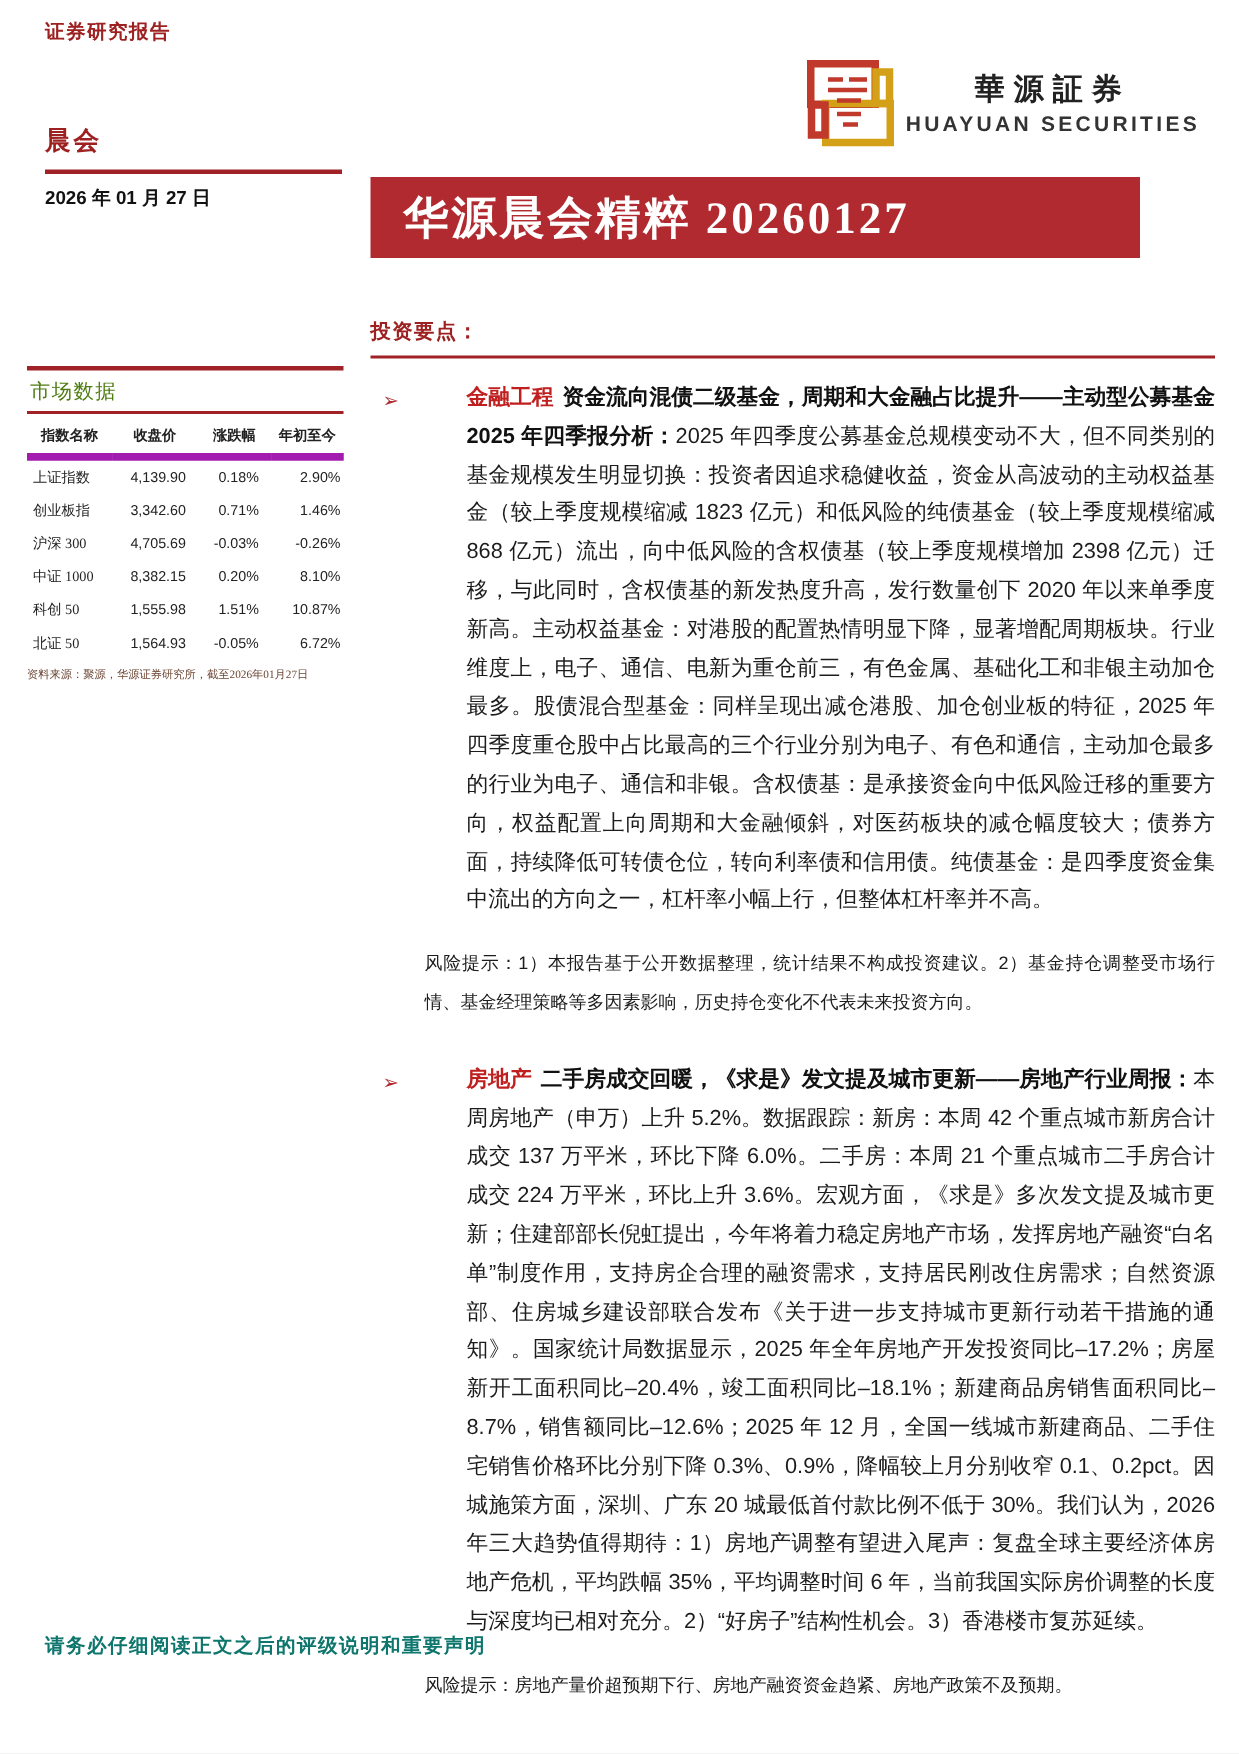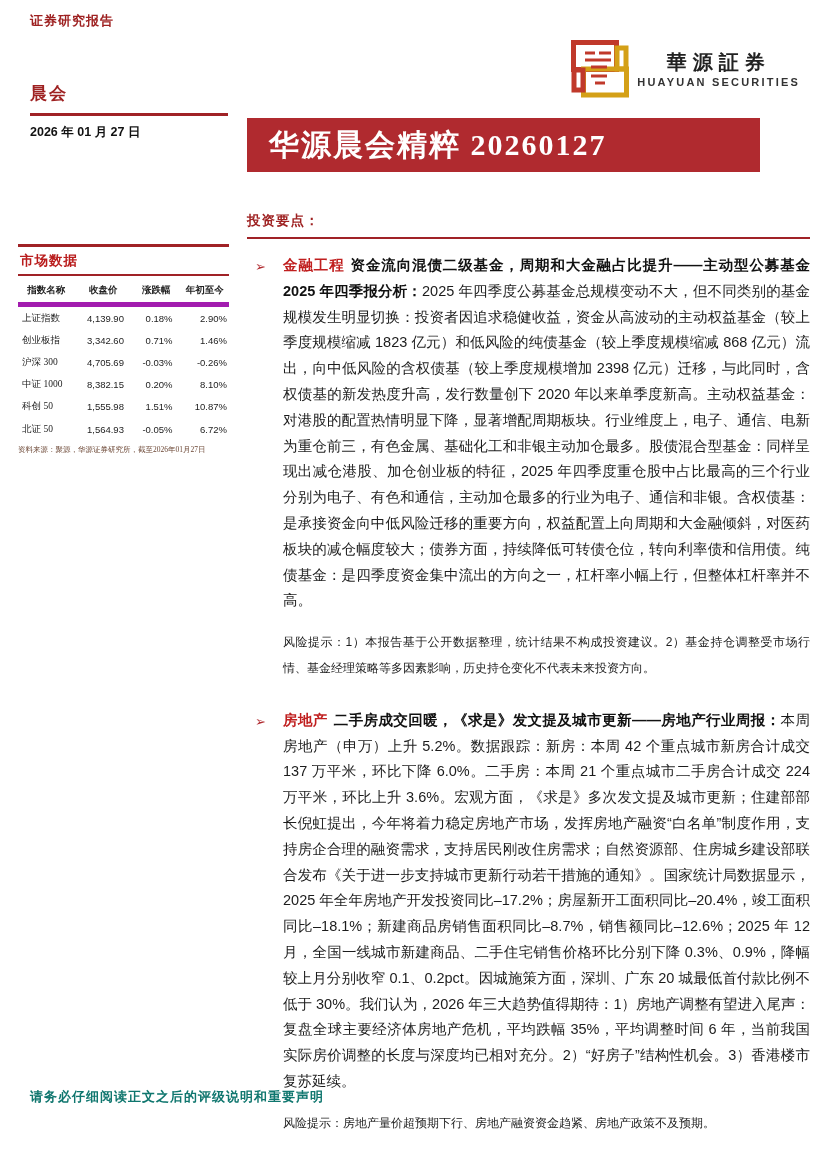--- a/index.html
+++ b/index.html
@@ -20,21 +20,21 @@
     position:absolute; right:26px; top:40px;
     display:flex; align-items:center; gap:8px;
   }
   .logo-seal { width:58px; height:58px; flex:0 0 auto; }
   .logo-names { display:flex; flex-direction:column; align-items:center; }
   .logo-cn {
     font-size:20px; font-weight:bold; color:#222; letter-spacing:6px;
     line-height:1.1; white-space:nowrap;
   }
   .logo-en {
-    font-size:11px; color:#333; letter-spacing:2.2px; margin-top:3px;
+    font-size:14px; color:#333; letter-spacing:2.2px; margin-top:3px;
     white-space:nowrap; font-weight:bold;
   }
   .category {
     position:absolute; left:30px; top:82px;
     font-size:17px; font-weight:bold; color:#9e2121; letter-spacing:2px;
   }
   .category-rule {
     position:absolute; left:30px; top:113px; width:198px; height:3px;
     background:#a02226;
   }
@@ -46,21 +46,21 @@
     position:absolute; left:247px; top:118px; width:513px; height:54px;
     background:#b02a2f; color:#ffffff;
     display:flex; align-items:center; padding-left:22px;
     font-size:30px; font-weight:bold; letter-spacing:2px;
   }
 
   
   .sidebar { position:absolute; left:18px; top:244px; width:211px; }
   .sb-topline { height:3px; background:#a02226; }
   .sb-title {
-    font-size:13.5px; font-weight:bold; color:#b91c1c;
+    font-size:13.5px; font-weight:normal; color:#4d7c0f;
     padding:5px 0 4px 2px; letter-spacing:1px;
   }
   .sb-underline { height:2px; background:#a02226; }
   table.mkt { width:100%; border-collapse:collapse; margin-top:4px; }
   table.mkt th {
     font-size:9.5px; font-weight:bold; color:#222; text-align:center;
     padding:4px 0 5px 0; border-bottom:5px solid #a21caf;
     font-family:"Liberation Serif","DejaVu Serif",serif;
   }
   table.mkt td {
@@ -82,21 +82,21 @@
     padding-bottom:7px;
   }
   .hl-rule { height:2px; background:#a02226; margin-bottom:14px; }
   .hl-item { position:relative; padding-left:36px; margin-bottom:0; }
   .bullet-arrow {
     position:absolute; left:8px; top:1px;
     color:#b02a2f; font-size:13px; line-height:26px;
   }
   .hl-para {
     font-size:14.5px; line-height:25.8px; color:#1c1c1c;
-    text-align:justify; text-justify:inter-character;
+    text-align:justify; text-justify:inter-character;margin-left:28px;
   }
   .hl-tag   { color:#c01f1f; font-weight:bold; margin-right:6px; }
   .hl-head  { font-weight:bold; color:#111; }
   .hl-risk  {
     font-size:12px; line-height:25.8px; color:#1c1c1c;
     text-align:justify; margin-top:16px; margin-bottom:26px;
   }
 
   
   .footer-disclaimer {

